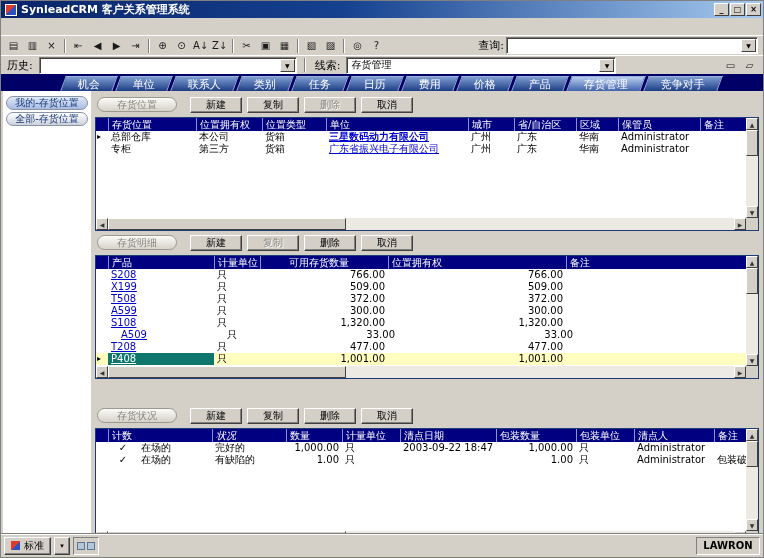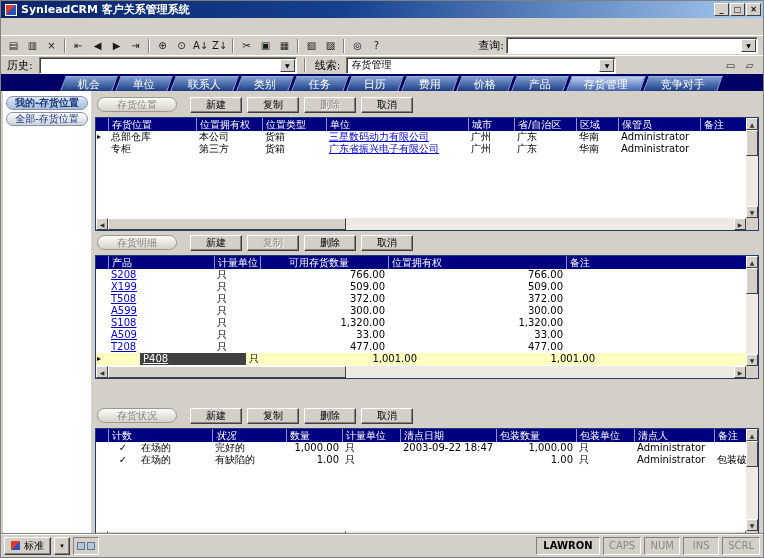--- a/index.html
+++ b/index.html
@@ -54,21 +54,21 @@
     color:#fff; display:flex; align-items:center; }
   .tab.active { background:linear-gradient(#b8cdf0,#3f63ab); }
   .tab-label { transform:skewX(20deg); font-size:11px; white-space:nowrap; }
 
   
   .sidebar { position:absolute; top:90px; left:2px; width:88px; height:444px; background:#fff;
     padding-top:3px; }
   .side-item { margin:2px 3px; height:14px; border-radius:7px; font-size:10px; color:#1a3a7a;
     background:linear-gradient(#ffffff,#ccd2dc); border:1px solid #8a92a8;
     display:flex; align-items:center; justify-content:center; white-space:nowrap; }
-  .side-item.active { background:linear-gradient(#dfe9f8,#a8bcdf); font-weight:bold; }
+  .side-item.active { background:linear-gradient(#dfe9f8,#a8bcdf); font-weight:normal; }
 
   
   .main { position:absolute; top:90px; left:92px; width:670px; height:444px; }
   .panel { position:absolute; left:0; right:4px; }
   .p-loc { top:2px;  height:140px; }
   .p-det { top:140px; height:150px; }
   .p-sta { top:313px; height:142px; }
 
   .panel-head { height:17px; margin:3px 0 0 4px; display:flex; align-items:center; gap:5px; }
   .panel-title { width:80px; height:15px; border:1px solid #9a9a90; border-radius:8px;
@@ -85,21 +85,21 @@
   .grid { position:absolute; top:0; left:0; right:12px; bottom:12px; overflow:hidden; background:#fff; }
   .thead { display:flex; height:13px; background:#000080; color:#fff; }
   .th { flex:none; padding:0 3px; font-size:10px; line-height:13px; white-space:nowrap;
     overflow:hidden; border-left:1px solid #8f8fc8; }
   .th.m { width:12px; border-left:none; }
   .trow { display:flex; height:12px; width:100%; }
   .trow.hl { background:#ffffc0; }
   .td { flex:none; padding:0 3px; font-size:10px; line-height:12px; white-space:nowrap; overflow:hidden; }
   .td.m { width:12px; padding:0 1px; font-size:8px; line-height:12px; }
   .td.link { color:#0000cc; text-decoration:underline; }
-  .td.sel { background:#404040; color:#fff;margin-left:32px; }
+  .td.sel { background:#0f766e; color:#fff; }
 
   
   .sbtn { width:12px; height:12px; flex:none; background:#d4d0c8; color:#333;
     border:1px solid; border-color:#fff #404040 #404040 #fff; font-size:6px;
     display:flex; align-items:center; justify-content:center; }
   .vscroll { position:absolute; top:0; bottom:12px; right:0; width:12px; background:#eceae2;
     display:flex; flex-direction:column; }
   .vtrack { flex:1; position:relative; }
   .vthumb { position:absolute; top:0; left:0; right:0; height:26px; background:#d4d0c8;
     border:1px solid; border-color:#fff #404040 #404040 #fff; }
@@ -260,21 +260,21 @@
               <div class="th" style="width: 62px;">省/自治区</div>
               <div class="th" style="width: 42px;">区域</div>
               <div class="th" style="width: 82px;">保管员</div>
               <div class="th" style="width: 46px;">备注</div>
             </div>
             <div class="trow">
               <div class="td m">▸</div>
               <div class="td" style="width: 88px;">总部仓库</div>
               <div class="td" style="width: 66px;">本公司</div>
               <div class="td" style="width: 64px;">货箱</div>
-              <div class="td link" style="width: 142px;">三星数码动力有限公司</div>
+              <div class="td link" style="width: 142px; font-weight: bold;">三星数码动力有限公司</div>
               <div class="td" style="width: 46px;">广州</div>
               <div class="td" style="width: 62px;">广东</div>
               <div class="td" style="width: 42px;">华南</div>
               <div class="td" style="width: 82px;">Administrator</div>
               <div class="td" style="width: 46px;"></div>
             </div>
             <div class="trow">
               <div class="td m"></div>
               <div class="td" style="width: 88px;">专柜</div>
               <div class="td" style="width: 66px;">第三方</div>
@@ -357,21 +357,21 @@
             <div class="trow">
               <div class="td m"></div>
               <div class="td link" style="width: 106px;">S108</div>
               <div class="td" style="width: 46px;">只</div>
               <div class="td" style="width: 128px; text-align: right;">1,320.00</div>
               <div class="td" style="width: 178px; text-align: right;">1,320.00</div>
               <div class="td" style="width: 190px;"></div>
             </div>
             <div class="trow">
               <div class="td m"></div>
-              <div class="td link" style="width: 106px;">A509</div>
+              <div class="td link" style="width: 106px; margin-left: 10px;">A509</div>
               <div class="td" style="width: 46px;">只</div>
               <div class="td" style="width: 128px; text-align: right;">33.00</div>
               <div class="td" style="width: 178px; text-align: right;">33.00</div>
               <div class="td" style="width: 190px;"></div>
             </div>
             <div class="trow">
               <div class="td m"></div>
               <div class="td link" style="width: 106px;">T208</div>
               <div class="td" style="width: 46px;">只</div>
               <div class="td" style="width: 128px; text-align: right;">477.00</div>
@@ -478,21 +478,15 @@
       <span class="std-icon"></span>
       <span>标准</span>
     </div>
     <div class="mini-btn">▾</div>
     <div class="tray">
       <i></i>
       <i></i>
     </div>
     <div class="sb-spacer"></div>
     <div class="sb-panel user">LAWRON</div>
-    <span class="ind-wrap">
-        <div class="sb-panel dim">CAPS</div>
-        <div class="sb-panel dim">NUM</div>
-        <div class="sb-panel dim">INS</div>
-        <div class="sb-panel dim">SCRL</div>
-      </span>
   </div>
 
 </div>
 
 </body></html>

